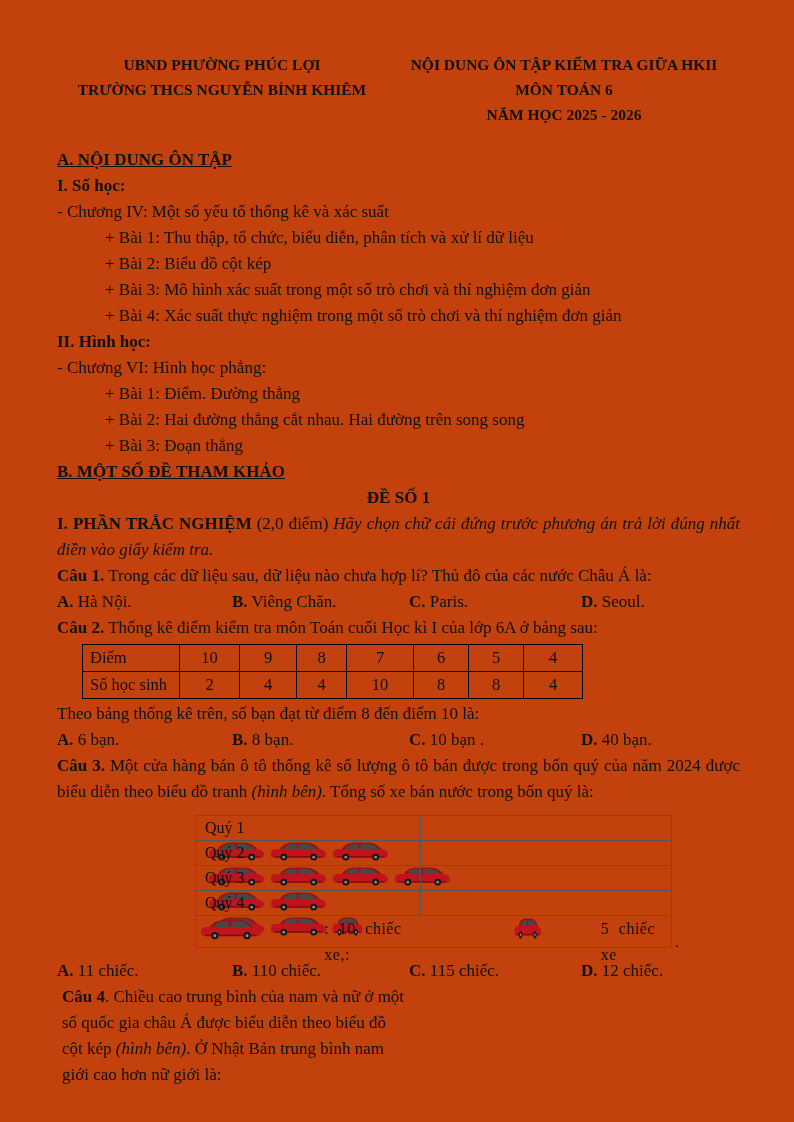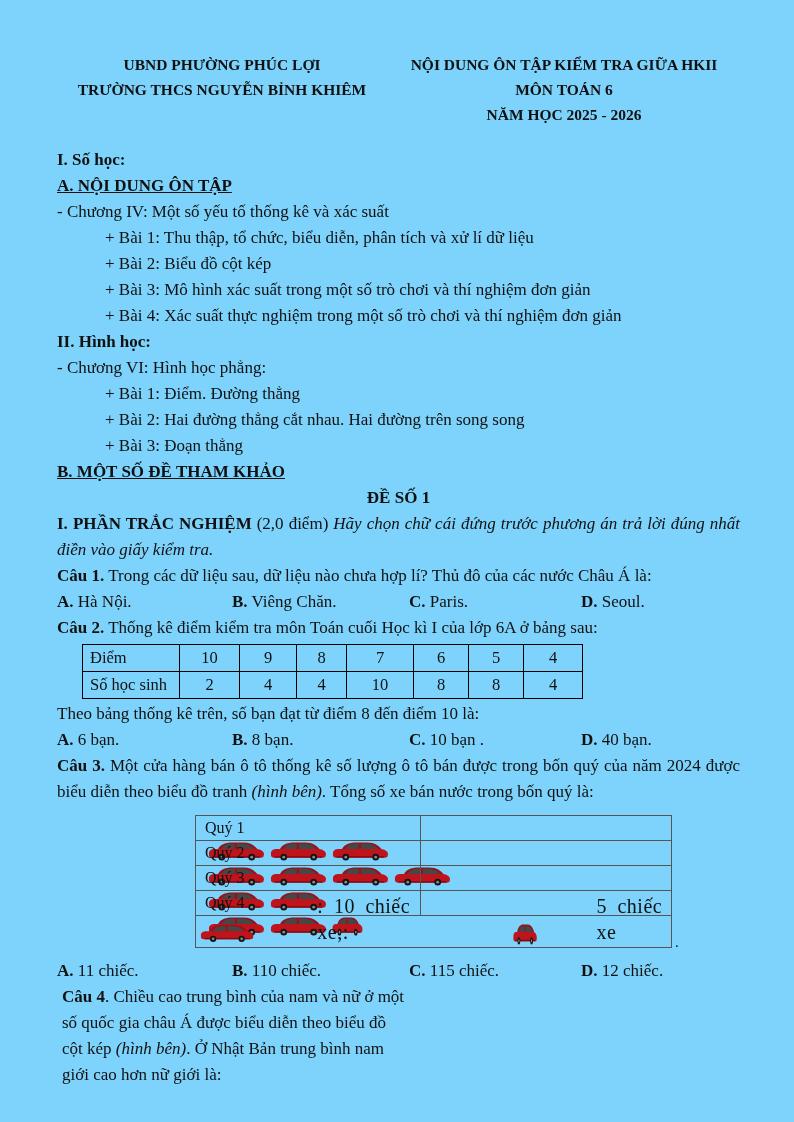--- a/index.html
+++ b/index.html
@@ -1,21 +1,21 @@
 <!DOCTYPE html>
 <html><head>
 <meta charset="utf-8">
 <style>
   * { margin:0; padding:0; box-sizing:border-box; }
   html,body { background:#ffffff; }
   body { font-family:"Liberation Serif","DejaVu Serif",serif; color:#111; }
   .page {
     position:relative;
     width:794px; height:1122px;
-    background:#7dd3fc;
+    background:#c2410c;
     padding:52px 54px 40px 57px;
     overflow:hidden;
   }
   
   .doc-header { display:flex; justify-content:space-between; font-weight:bold; font-size:15.5px; line-height:25px; }
   .hdr-left  { width:330px; text-align:center; }
   .hdr-right { width:352px; text-align:center; }
   
   .bodytext { font-size:17px; line-height:26px; }
   .line { }
@@ -35,21 +35,21 @@
   .c10{width:60px}.c9{width:57px}.c8{width:50px}.c7{width:67px}.c6{width:55px}.c5{width:55px}.c4{width:59px}
   
   .pict-wrap { display:flex; align-items:flex-end; margin:10px 0 10px 138px; }
   .pict-table { width:477px; border:1.5px solid #555; }
   .pict-row { display:flex; border-bottom:1px solid #555; height:25px;flex-direction:column; }
   .pict-row:last-child { border-bottom:none; }
   .pict-label { width:225px; border-right:1px solid #555; padding:0 0 0 9px; font-size:16px; line-height:24px; }
   .pict-cars { flex:1; display:flex; align-items:center; padding-left:12px; gap:5px; }
   .car-icon.big   { width:57px; height:21px; flex:0 0 auto; }
   .car-icon.small { width:31px; height:21px; flex:0 0 auto; }
-  .pict-legend { display:flex; align-items:flex-end; height:31px; padding:0 4px 2px 4px; font-size:20px; letter-spacing:.5px; word-spacing:5px;gap:41px; }
+  .pict-legend { display:flex; align-items:flex-start; height:31px; padding:0 4px 2px 4px; font-size:16px; letter-spacing:.5px; word-spacing:5px;gap:41px; }
   .legend-big-car { width:74px; height:25px; margin-right:22px; }
   .legend-small-car { width:33px; height:23px; margin:0 18px 0 56px; }
   .pict-period { font-size:15px; padding-left:3px; line-height:12px; }
   
   .q4-par { width:352px; padding-left:5px; font-size:17px; line-height:26px; }
   .hidden-defs { position:absolute; width:0; height:0; overflow:hidden; }
 </style>
 </head>
 <body>
 
@@ -77,22 +77,22 @@
       <div>TRƯỜNG THCS NGUYỄN BỈNH KHIÊM</div>
     </div>
     <div class="hdr-right">
       <div>NỘI DUNG ÔN TẬP KIỂM TRA GIỮA HKII</div>
       <div>MÔN TOÁN 6</div>
       <div>NĂM HỌC 2025 - 2026</div>
     </div>
   </div>
 
   <div class="bodytext mt">
+    <div class="line b u">A. NỘI DUNG ÔN TẬP</div>
     <div class="line b">I. Số học:</div>
-    <div class="line b u">A. NỘI DUNG ÔN TẬP</div>
     <div class="line">- Chương IV: Một số yếu tố thống kê và xác suất</div>
     <div class="line indent">+ Bài 1: Thu thập, tổ chức, biểu diễn, phân tích và xử lí dữ liệu</div>
     <div class="line indent">+ Bài 2: Biểu đồ cột kép</div>
     <div class="line indent">+ Bài 3: Mô hình xác suất trong một số trò chơi và thí nghiệm đơn giản</div>
     <div class="line indent">+ Bài 4: Xác suất thực nghiệm trong một số trò chơi và thí nghiệm đơn giản</div>
     <div class="line b">II. Hình học:</div>
     <div class="line">- Chương VI: Hình học phẳng:</div>
     <div class="line indent">+ Bài 1: Điểm. Đường thẳng</div>
     <div class="line indent">+ Bài 2: Hai đường thẳng cắt nhau. Hai đường trên song song</div>
     <div class="line indent">+ Bài 3: Đoạn thẳng</div>

